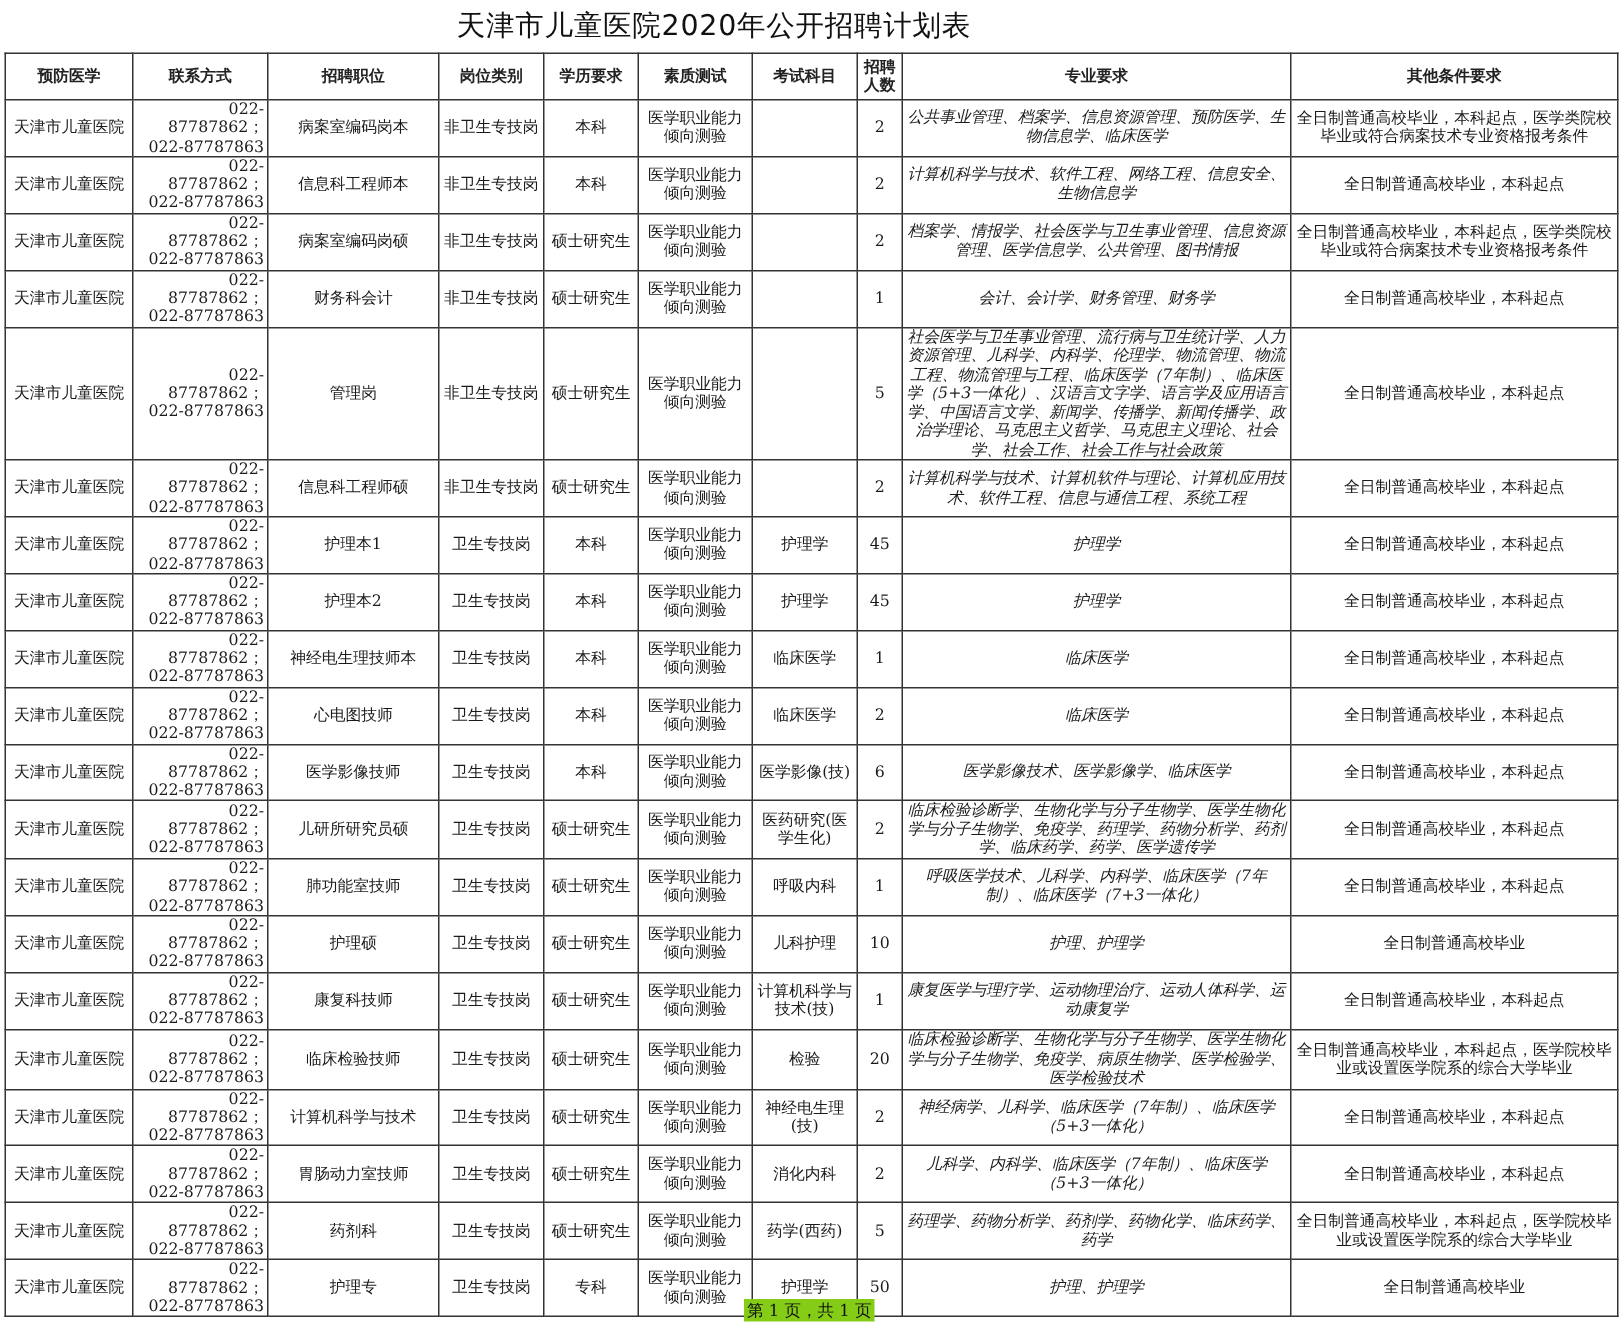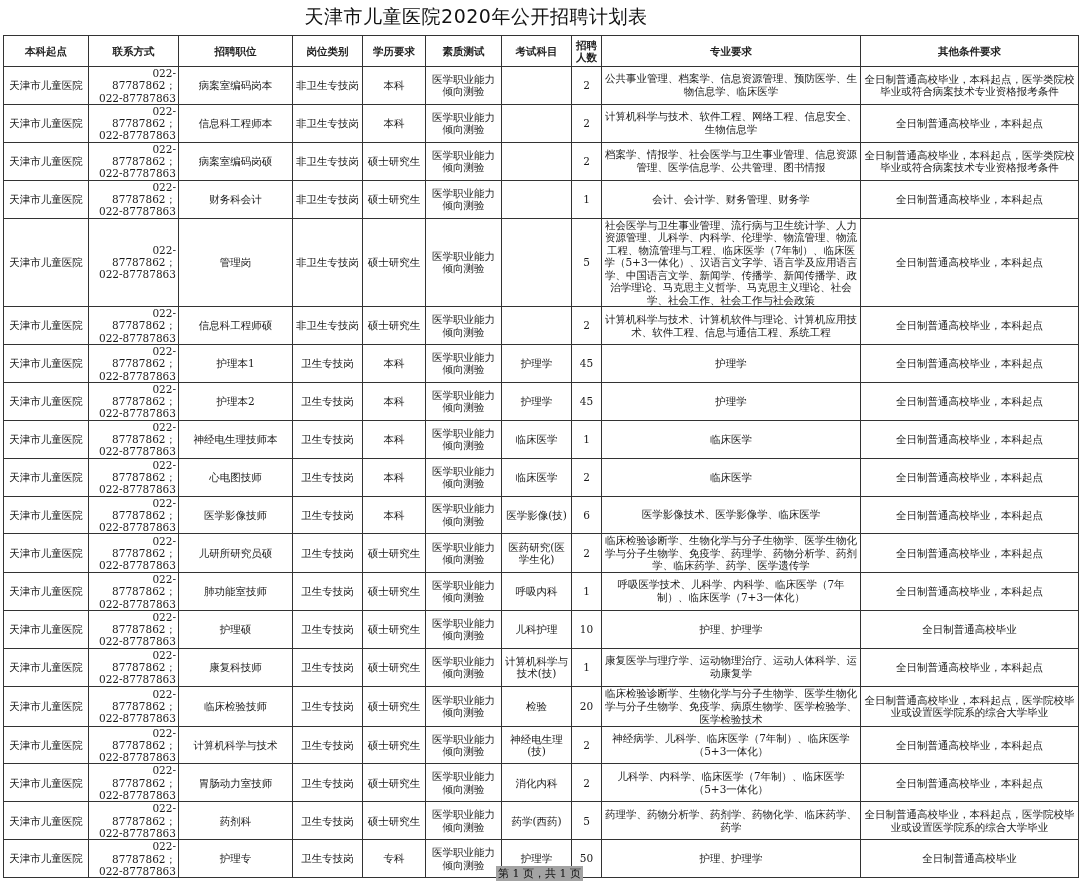--- a/index.html
+++ b/index.html
@@ -9,24 +9,24 @@
            font-family: "DejaVu Sans", "Liberation Sans", sans-serif; font-size: 19px;
            letter-spacing: 0.5px; color: #111; }
   table.plan { position: absolute; left: 3px; top: 35px; border-collapse: collapse;
                table-layout: fixed; width: 1075px; }
   table.plan th, table.plan td { border: 1.3px solid #333; padding: 0 2px; text-align: center;
                vertical-align: middle; font-size: 10.5px; line-height: 12.5px; overflow: hidden; }
   table.plan th { font-family: "DejaVu Sans", "Liberation Sans", sans-serif; font-weight: bold;
                font-size: 10.5px; height: 30px; color: #222; }
   table.plan td { height: 36px; }
   table.plan td.phone { font-size: 10.5px; line-height: 12.3px; text-align: right; }
-  table.plan td.major { font-size: 10.5px; line-height: 13px; }
+  table.plan td.major { font-size: 10.5px; line-height: 13px; font-style: italic; }
   table.plan tr.tall td { height: 87px; }
   table.plan td.major.dense { line-height: 12.5px; }
-  .footer { position: absolute; left: 496px; top: 866px; font-size: 11px; background: #a3a3a3;
+  .footer { position: absolute; left: 496px; top: 866px; font-size: 11px; background: #84cc16;
             padding: 0 2px; color: #111; }
 </style>
 </head>
 <body>
 
 <div class="title">天津市儿童医院2020年公开招聘计划表</div>
 
 <table class="plan">
   <colgroup>
     <col style="width:85px">
@@ -35,21 +35,21 @@
       <col style="width:70px">
     <col style="width:63px">
       <col style="width:76px">
       <col style="width:70px">
       <col style="width:30px">
     <col style="width:259px">
       <col style="width:218px">
   </colgroup>
   <thead>
     <tr>
-      <th>本科起点</th>
+      <th>预防医学</th>
       <th>联系方式</th>
       <th>招聘职位</th>
       <th>岗位类别</th>
       <th>学历要求</th>
       <th>素质测试</th>
       <th>考试科目</th>
       <th>招聘人数</th>
       <th>专业要求</th>
       <th>其他条件要求</th>
     </tr>

